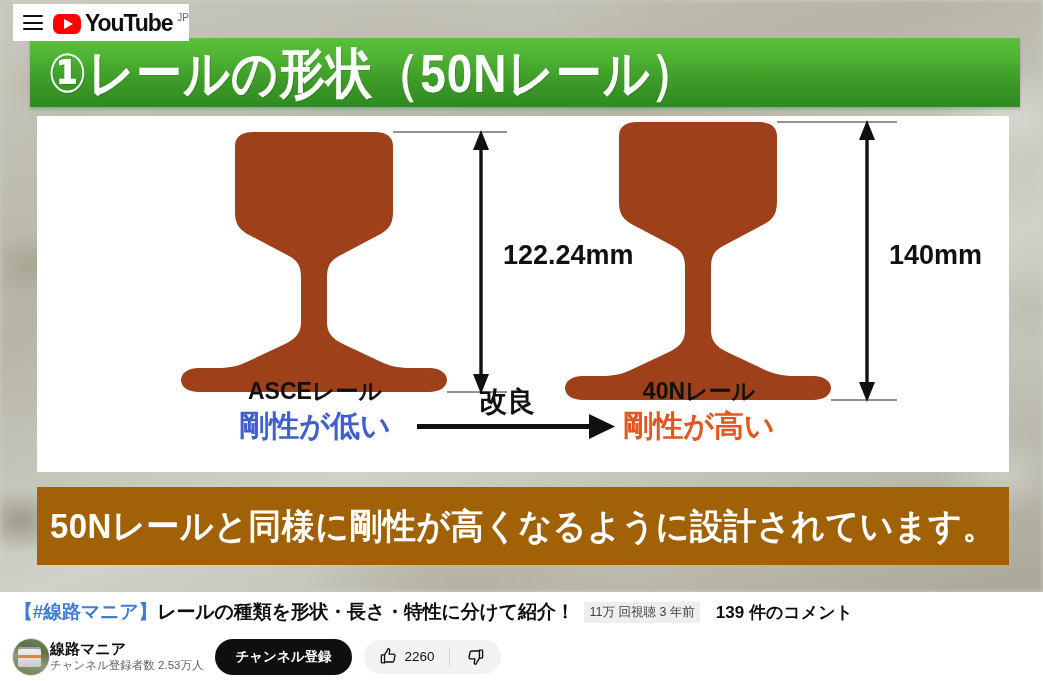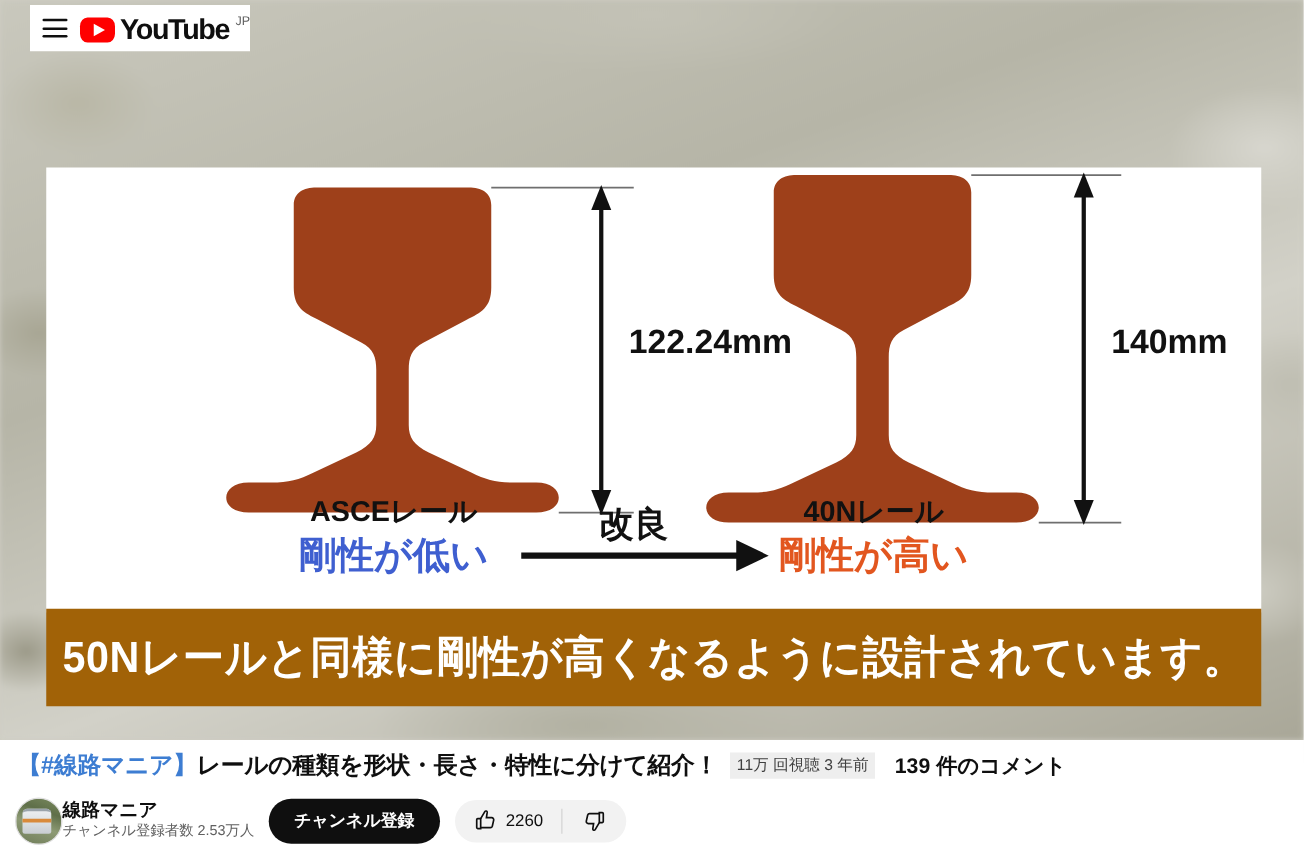--- a/index.html
+++ b/index.html
@@ -49,40 +49,40 @@
     letter-spacing: 1px;
     line-height: 1;
     padding-left: 18px;
     white-space: nowrap;
     transform: scaleY(1.18);
     text-shadow: 1px 1px 0 rgba(0,0,0,.12);
   }
 
   
   .diagram-panel {
-    position: absolute; left: 37px; top: 134px; width: 972px; height: 356px;
+    position: absolute; left: 37px; top: 116px; width: 972px; height: 356px;
     background: #ffffff;
   }
 
   .rail-svg { display:block; width:972px; height:356px; }
 
   
   .subtitle-bar {
     position: absolute; left: 37px; top: 487px; width: 972px; height: 78px;
     background: #a16207;
     display: flex; align-items: center; justify-content: center;
   }
   .subtitle-bar .sub-text {
     color:#ffffff; font-size: 33px; font-weight: 700; letter-spacing: .5px;
     white-space: nowrap; transform: scaleY(1.06);
   }
 
   
   .yt-header {
-    position: absolute; left: 24px; top: 4px;
+    position: absolute; left: 13px; top: 4px;
     width: 176px; height: 37px;
     background: #ffffff;
     display: flex; align-items: center;
     gap: 10px; padding-left: 10px;
     z-index: 6;
   }
   .hamburger { width: 21px; height: 15px; display:flex; flex-direction:column; justify-content:space-between; cursor:pointer; }
   .hamburger span { display:block; height:2px; background:#0f0f0f; border-radius:1px; }
   .yt-logo { display:flex; align-items:flex-start; gap:4px; }
   .yt-play {
@@ -164,20 +164,23 @@
   .thumb svg { display:block; }
 </style>
 </head>
 <body>
 
 <div class="page">
 
   <div class="player">
     <div class="player-bg"></div>
 
+    <div class="green-banner">
+      <div class="banner-text">①レールの形状（50Nレール）</div>
+    </div>
 
     <div class="diagram-panel">
       <svg class="rail-svg" viewBox="0 0 972 356">
 
         <g>
           <path fill="#9e401a" d="
             M 203 33
             q 0 -12 12 -12
             L 340 21
             q 12 0 12 12

